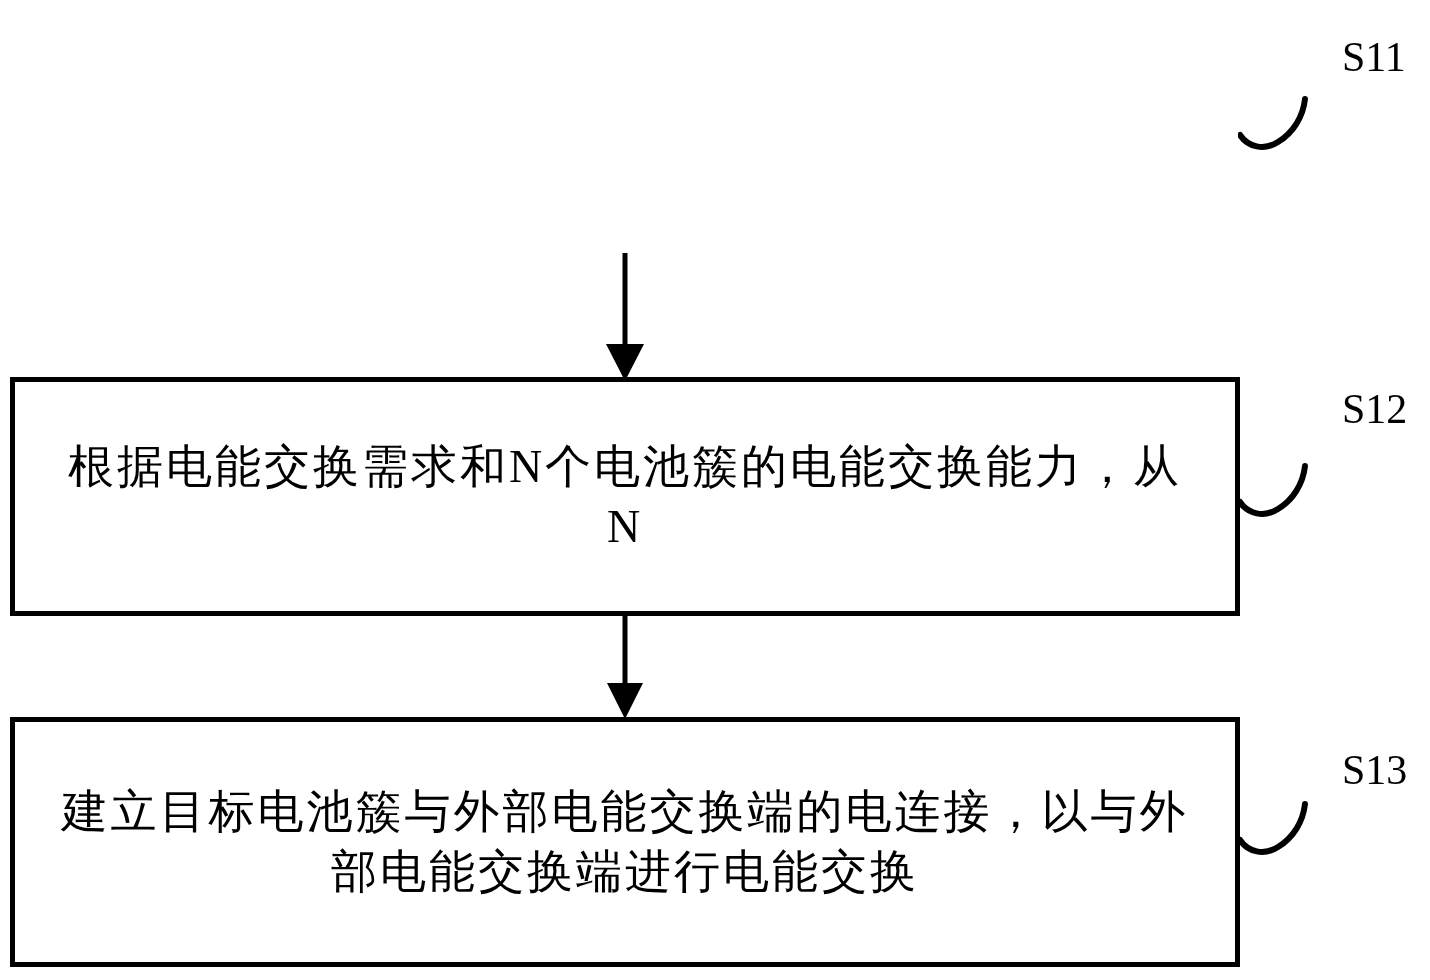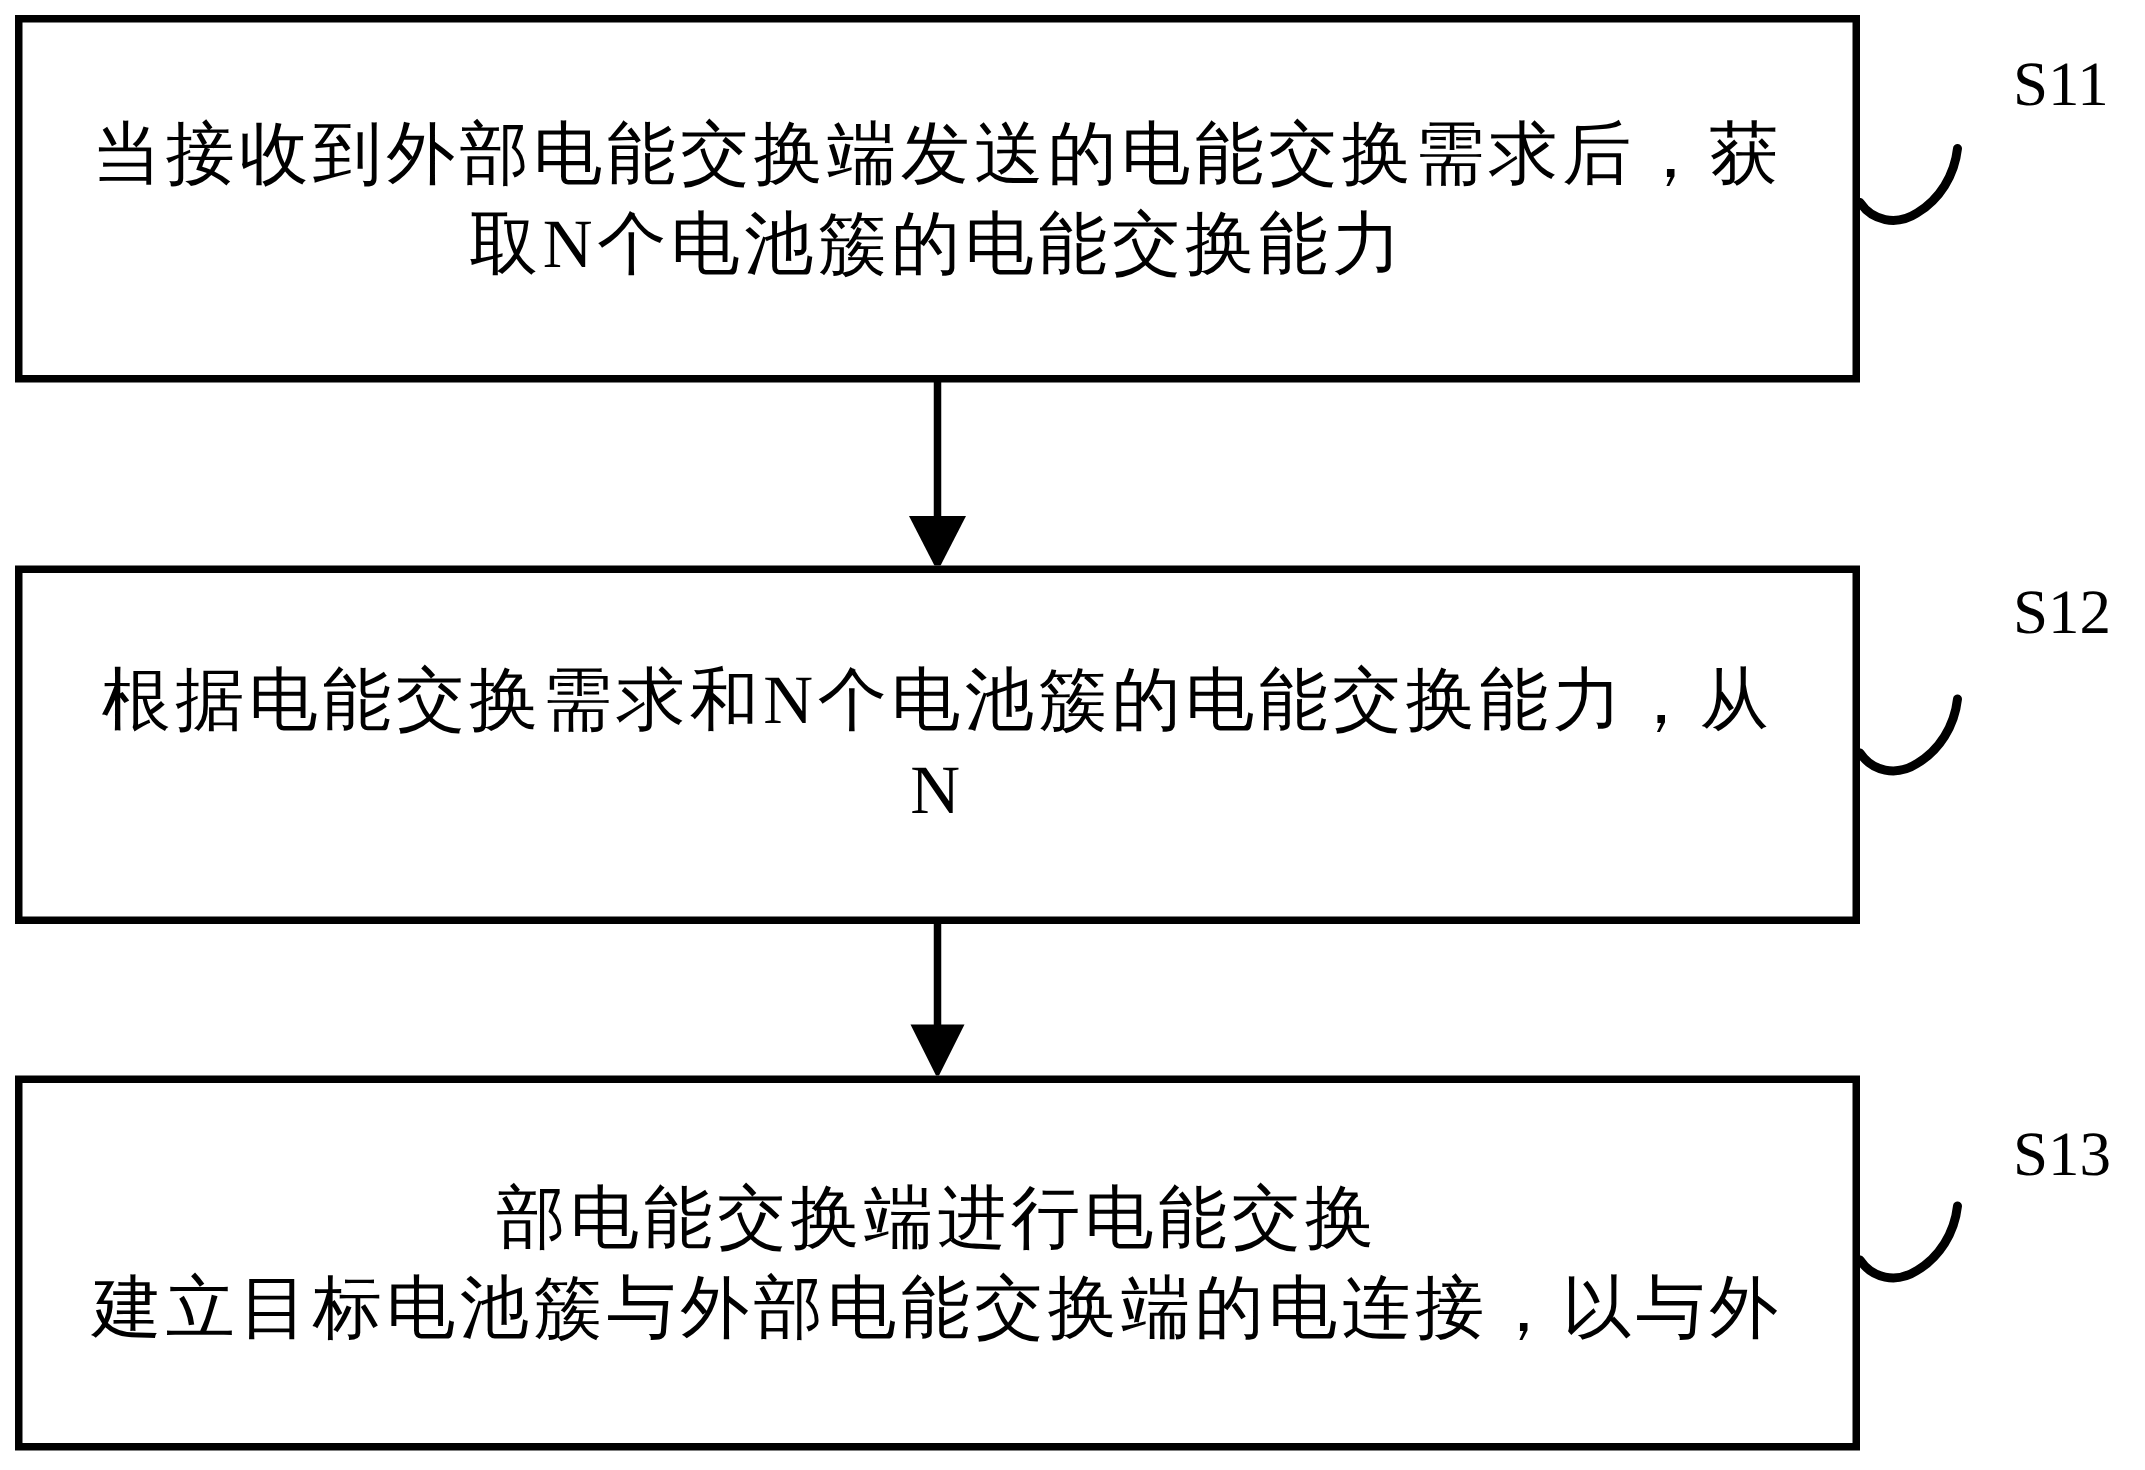--- a/index.html
+++ b/index.html
@@ -66,47 +66,41 @@
   }
   #label-s11 { top: 36px;  }
   #label-s12 { top: 388px; }
   #label-s13 { top: 749px; }
 </style>
 </head>
 <body>
 
 <div class="canvas">
 
-  <div class="flow-box" id="box-s11">
-    <div class="box-text">
-      <div>当接收到外部电能交换端发送的电能交换需求后，获</div>
-      <div>取N个电池簇的电能交换能力</div>
-    </div>
-  </div>
 
   <svg class="flow-arrow" id="arrow-1" viewBox="0 0 60 128" xmlns="http://www.w3.org/2000/svg">
     <line x1="30" y1="0" x2="30" y2="95" stroke="#000000" stroke-width="5"></line>
     <polygon points="11,91 49,91 30,128" fill="#000000"></polygon>
   </svg>
 
   <div class="flow-box" id="box-s12">
     <div class="box-text">
       <div>根据电能交换需求和N个电池簇的电能交换能力，从N</div>
     </div>
   </div>
 
   <svg class="flow-arrow" id="arrow-2" viewBox="0 0 60 104" xmlns="http://www.w3.org/2000/svg">
     <line x1="30" y1="0" x2="30" y2="72" stroke="#000000" stroke-width="5"></line>
     <polygon points="12,68 48,68 30,104" fill="#000000"></polygon>
   </svg>
 
   <div class="flow-box" id="box-s13">
     <div class="box-text">
+      <div>建立目标电池簇与外部电能交换端的电连接，以与外</div>
       <div>部电能交换端进行电能交换</div>
-      <div>建立目标电池簇与外部电能交换端的电连接，以与外</div>
     </div>
   </div>
 
   <svg class="leader-hook" id="hook-s11" viewBox="0 0 74 62" xmlns="http://www.w3.org/2000/svg">
     <path d="M 2 40 C 10 52, 26 56, 40 47 C 55 38, 65 22, 67 4" fill="none" stroke="#000000" stroke-width="6" stroke-linecap="round"></path>
   </svg>
   <svg class="leader-hook" id="hook-s12" viewBox="0 0 74 62" xmlns="http://www.w3.org/2000/svg">
     <path d="M 2 40 C 10 52, 26 56, 40 47 C 55 38, 65 22, 67 4" fill="none" stroke="#000000" stroke-width="6" stroke-linecap="round"></path>
   </svg>
   <svg class="leader-hook" id="hook-s13" viewBox="0 0 74 62" xmlns="http://www.w3.org/2000/svg">

